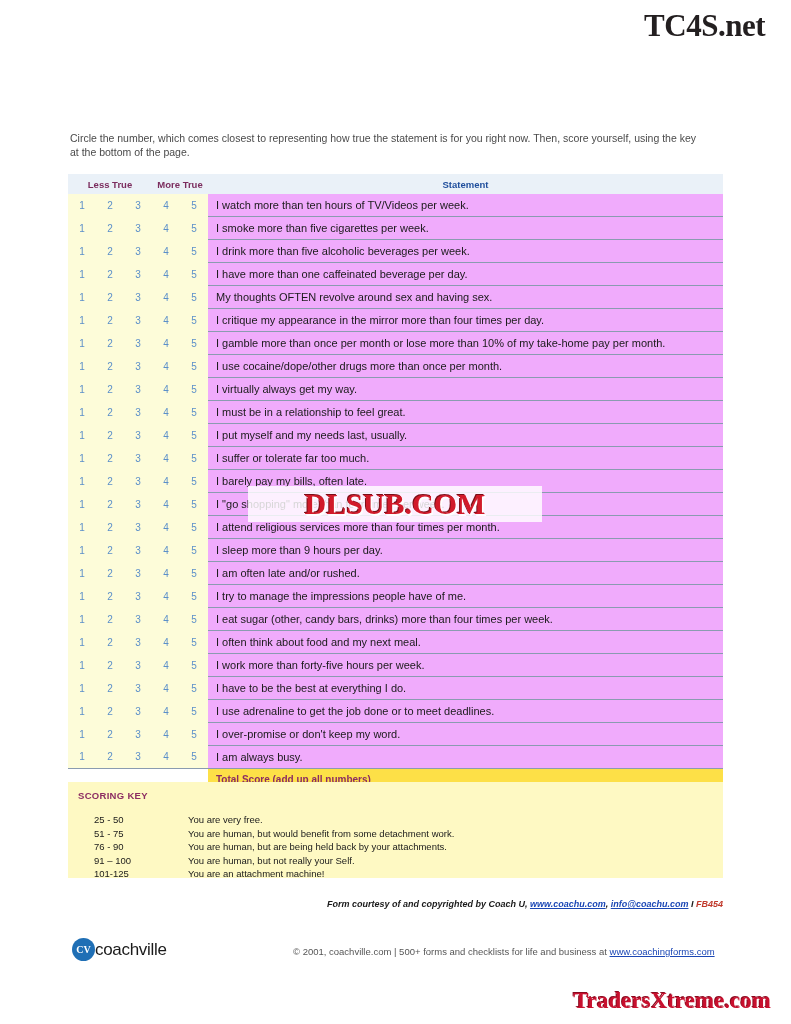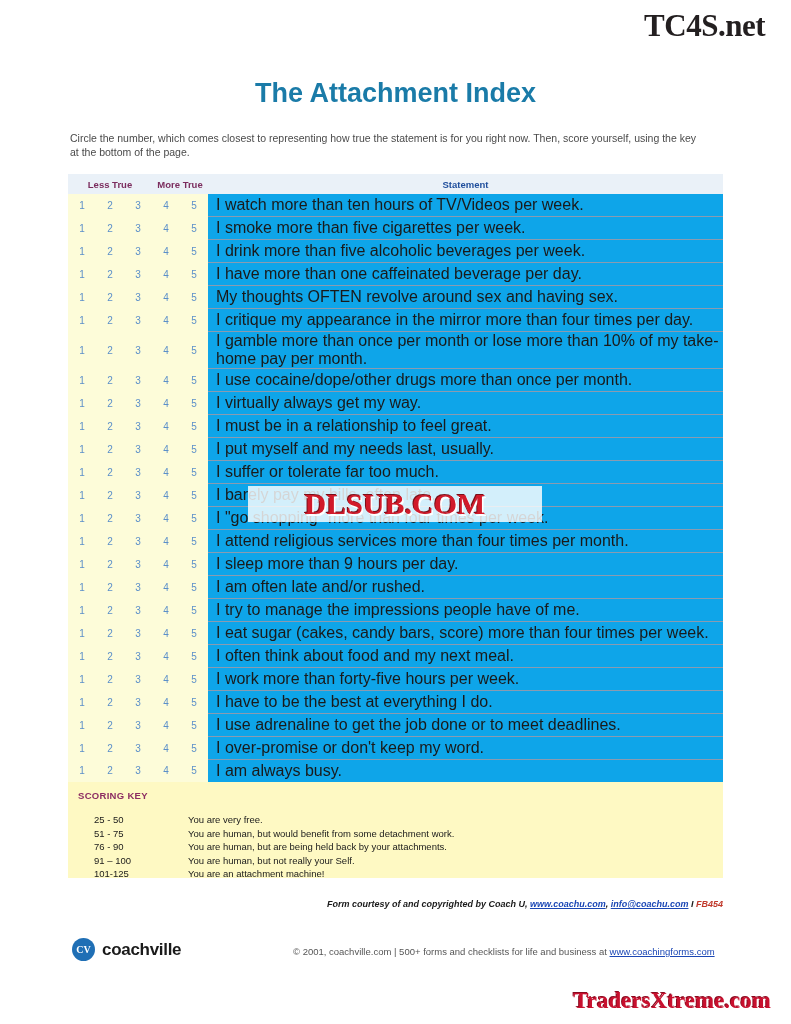--- a/index.html
+++ b/index.html
@@ -85,24 +85,24 @@
     text-align: center;
     background: #fdfcd9;
     color: #5b8fc9;
     font-size: 10px;
     height: 22px;
   }
   .num-cell.n1 { width: 28px; }
   tr.item-row .stmt {
     padding-left: 8px;
     border-bottom: 1px solid #8a9bb0;
-    font-size: 16px;
+    font-size: 11px;
     color: #1a1a1a;
     height: 22px;
-    background: #0ea5e9;
+    background: #f0abfc;
   }
   tr.item-row .num-cell {
     border-bottom: none;
   }
   .lesstrue-h { width: 84px; }
   .moretrue-h { width: 56px; }
 
   .total-row td.total-label {
     padding-left: 8px;
     background: #fde047;
@@ -177,23 +177,22 @@
     background: #1f6fb5;
     color: #fff;
     font-size: 10px;
     font-weight: bold;
     display: flex;
     align-items: center;
     justify-content: center;
     font-family: "Liberation Serif", serif;
   }
   .logo-text {
-    margin-left: 7px;
     font-size: 17px;
-    font-weight: bold;
+    font-weight: normal;
     color: #1a1a1a;
     letter-spacing: -0.3px;
   }
   .footer-note {
     position: absolute;
     top: 946px;
     left: 253px;
     font-size: 9.5px;
     color: #555555;
     margin-left: 40px;
@@ -230,21 +229,20 @@
     text-shadow: 1.5px 1.5px 0 #ffffff, -1px -1px 0 #7a0f18;
   }
 </style>
 </head>
 <body>
 
 <div class="page">
 
   <div class="brand-top">TC4S.net</div>
 
-  <div class="doc-title">The Attachment Index</div>
 
   <div class="intro">Circle the number, which comes closest to representing how true the statement is for you right now.  Then, score yourself, using the key at the bottom of the page.</div>
 
   <table class="tbl">
     <thead>
       <tr class="hdr-row">
         <th class="lesstrue-h" colspan="3">Less True</th>
         <th class="moretrue-h" colspan="2">More True</th>
         <th class="stmt-h">Statement</th>
       </tr>
@@ -393,21 +391,21 @@
         <td class="num-cell">4</td>
         <td class="num-cell">5</td>
         <td class="stmt">I try to manage the impressions people have of me.</td>
       </tr>
       <tr class="item-row">
         <td class="num-cell n1">1</td>
         <td class="num-cell">2</td>
         <td class="num-cell">3</td>
         <td class="num-cell">4</td>
         <td class="num-cell">5</td>
-        <td class="stmt">I eat sugar (cakes, candy bars, score) more than four times per week.</td>
+        <td class="stmt">I eat sugar (other, candy bars, drinks) more than four times per week.</td>
       </tr>
       <tr class="item-row">
         <td class="num-cell n1">1</td>
         <td class="num-cell">2</td>
         <td class="num-cell">3</td>
         <td class="num-cell">4</td>
         <td class="num-cell">5</td>
         <td class="stmt">I often think about food and my next meal.</td>
       </tr>
       <tr class="item-row">

